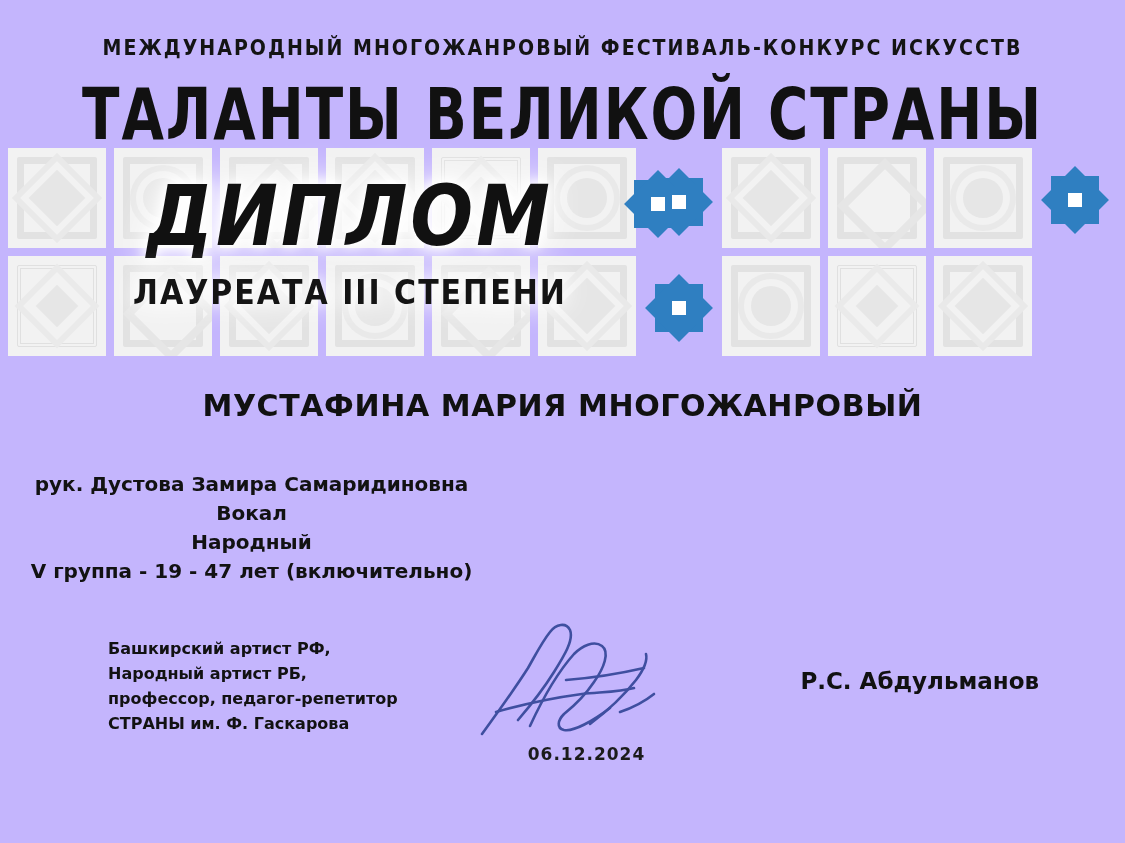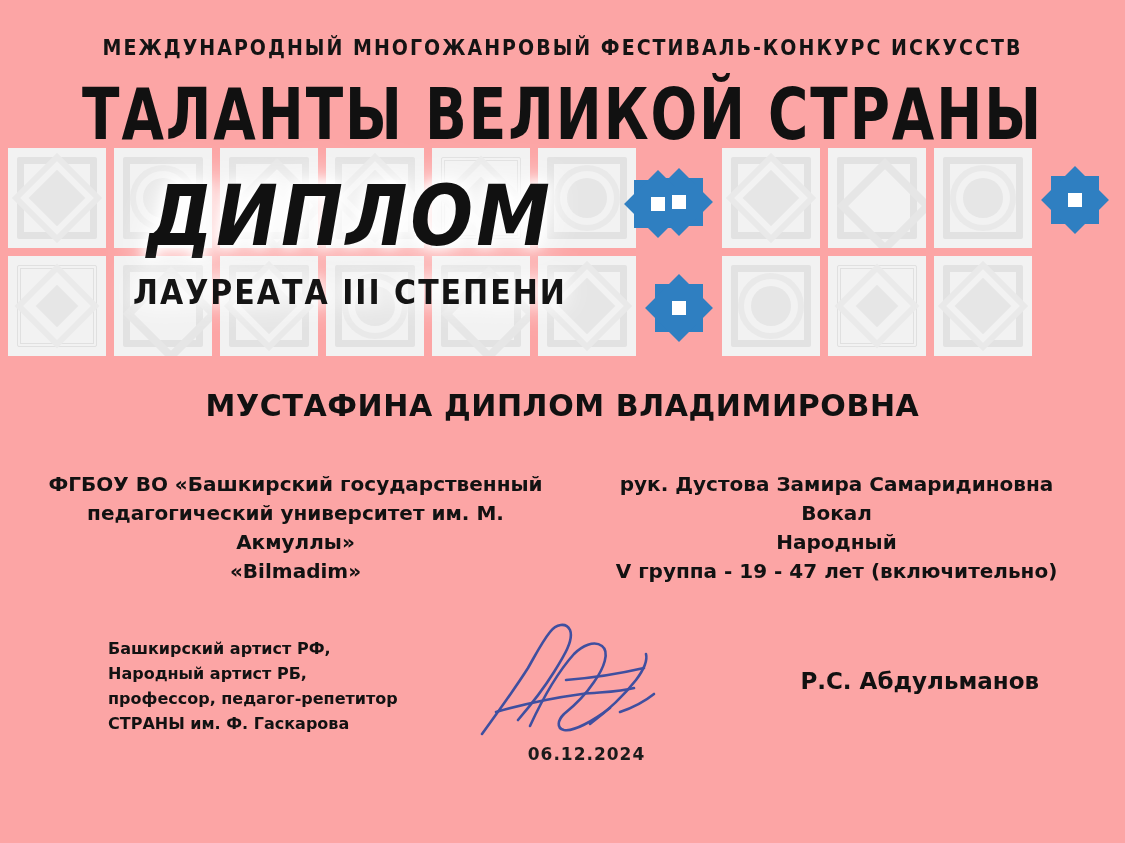--- a/index.html
+++ b/index.html
@@ -12,21 +12,21 @@
     height: 843px;
     position: relative;
     overflow: hidden;
     font-family: "Liberation Sans", sans-serif;
     color: #1a1a1a;
   }
 
   .diploma {
     position: absolute;
     inset: 0;
-    background: #fca5a5;
+    background: #c4b5fd;
   }
 
   
   .festival-line {
     position: absolute;
     top: 34px;
     left: 0;
     width: 100%;
     text-align: center;
     font-family: "DejaVu Sans", sans-serif;
@@ -335,29 +335,23 @@
 
   <div class="blue-star" style="position:absolute; top:180px; left:634px;">
     <i></i>
       <b></b>
       <em></em>
   </div>
 
   <div class="diploma-word">ДИПЛОМ</div>
   <div class="degree-word">ЛАУРЕАТА III СТЕПЕНИ</div>
 
-  <div class="recipient">МУСТАФИНА ДИПЛОМ ВЛАДИМИРОВНА</div>
+  <div class="recipient">МУСТАФИНА МАРИЯ МНОГОЖАНРОВЫЙ</div>
 
   <div class="info-cols">
-    <div class="col-left">
-      <div class="info-line">ФГБОУ ВО «Башкирский государственный</div>
-      <div class="info-line">педагогический университет им. М.</div>
-      <div class="info-line">Акмуллы»</div>
-      <div class="info-line">«Bilmadim»</div>
-    </div>
     <div class="col-right">
       <div class="info-line">рук. Дустова Замира Самаридиновна</div>
       <div class="info-line">Вокал</div>
       <div class="info-line">Народный</div>
       <div class="info-line">V группа - 19 - 47 лет (включительно)</div>
     </div>
   </div>
 
   <div class="signer-left">
     <div>Башкирский артист РФ,</div>

